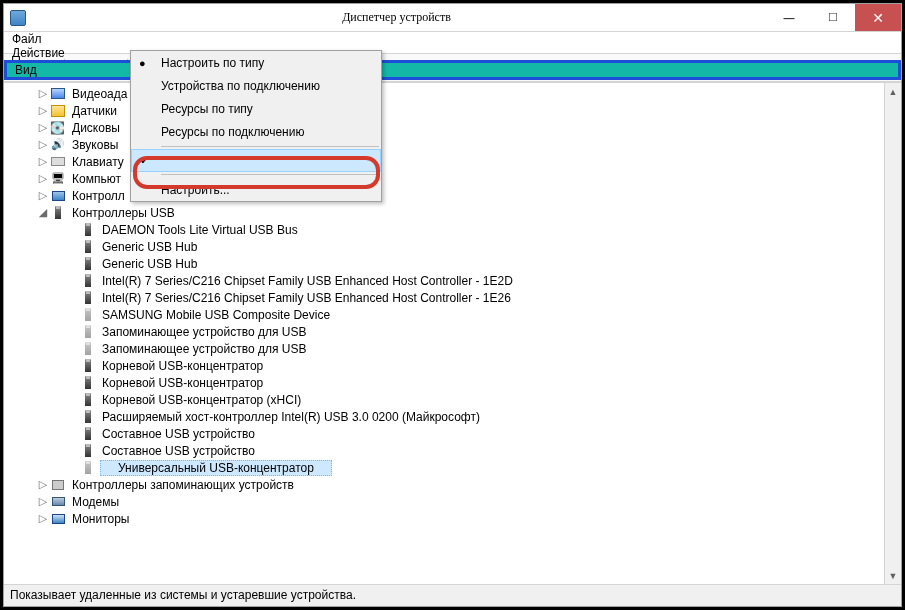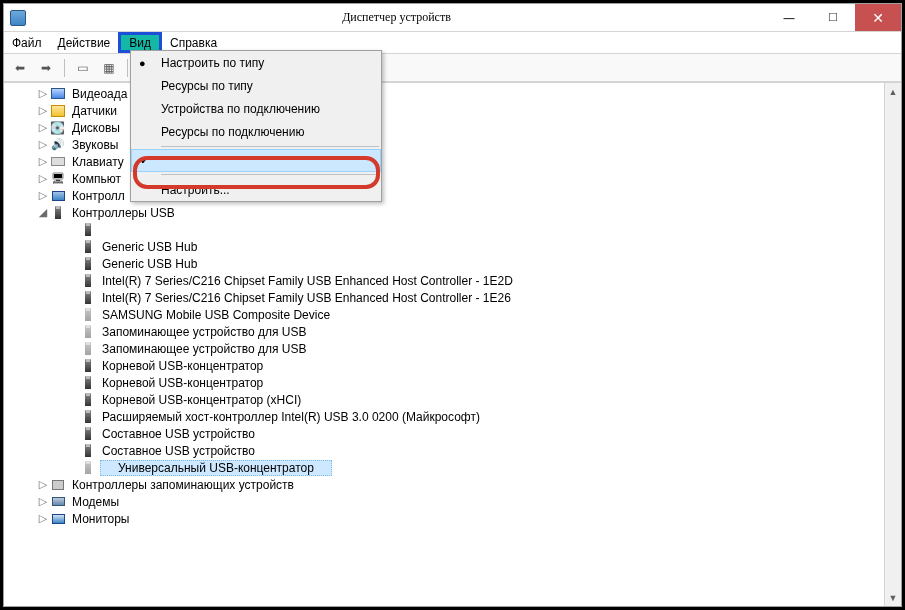--- a/index.html
+++ b/index.html
@@ -11,21 +11,21 @@
 .titlebar .sysicon { width: 16px; height: 16px; margin-left: 6px; background: linear-gradient(#6fa8dc,#3d85c6); border: 1px solid #2a5885; border-radius: 2px; }
 .titlebar .title { flex: 1; text-align: center; font-size: 12px; color: #000; font-family: Liberation Serif, serif; }
 .winbtns { display: flex; height: 100%; }
 .winbtn { width: 44px; display: flex; align-items: center; justify-content: center; font-size: 11px; color: #333; }
 .winbtn.close { background: #c75050; color: #fff; width: 46px; font-size: 14px; }
 .winbtn.close::before { content: "✕"; }
 .winbtn.min::before { content: "—"; font-weight: bold; }
 .winbtn.max::before { content: "☐"; }
 
 
-.menubar { height: 22px; display: flex; align-items: stretch; font-size: 12px; border-bottom: 1px solid #d4d4d4; background: #fff; position: relative; }
+.menubar { height: 22px; display: flex; align-items: stretch; font-size: 12px; border-bottom: 1px solid #d4d4d4; background: #fff; position: relative; flex-direction: column; }
 .menubar .mitem { padding: 0 8px; display: flex; align-items: center; cursor: default; }
 .menubar .mitem.active { background: #14b8a6; border: 3px solid #1d4ed8; }
 
 
 .toolbar { height: 28px; display: flex; align-items: center; gap: 2px; padding: 0 4px; border-bottom: 1px solid #d4d4d4; background: #f9f9f9; }
 .tbtn { width: 24px; height: 22px; border: 1px solid transparent; display: flex; align-items: center; justify-content: center; font-size: 12px; color: #555; }
 .tsep { width: 1px; height: 18px; background: #c0c0c0; margin: 0 4px; }
 
 
 .main { flex: 1; display: flex; border-top: 1px solid #d4d4d4; overflow: hidden; position: relative; }
@@ -152,20 +152,21 @@
             <span class="i-usb"></span>
           </span>
           <span class="lbl">Контроллеры USB</span>
         </div>
       <div id="usb-list">
           <div class="node c2">
             <span class="tw"></span>
             <span class="ic">
               <span class="i-usb"></span>
             </span>
+            <span class="lbl">DAEMON Tools Lite Virtual USB Bus</span>
           </div>
           <div class="node c2">
             <span class="tw"></span>
             <span class="ic">
               <span class="i-usb"></span>
             </span>
             <span class="lbl">Generic USB Hub</span>
           </div>
           <div class="node c2">
             <span class="tw"></span>
@@ -281,31 +282,32 @@
           <span class="lbl">Мониторы</span>
         </div>
     </div>
     <div class="vscroll">
       <div class="arrow">▲</div>
       <div class="track"></div>
       <div class="arrow">▼</div>
     </div>
   </div>
 
+  <div class="status">Показывает удаленные из системы и устаревшие устройства.</div>
 
   <div class="dropdown">
     <div class="dd-item">
         <span class="dd-mark">●</span>
         <span>Настроить по типу</span>
       </div>
     <div class="dd-item">
+        <span>Устройства по подключению</span>
+      </div>
+    <div class="dd-item">
         <span>Ресурсы по типу</span>
-      </div>
-    <div class="dd-item">
-        <span>Устройства по подключению</span>
       </div>
     <div class="dd-item">
         <span>Ресурсы по подключению</span>
       </div>
     <div class="dd-sep"></div>
     <div class="dd-item hl">
         <span class="dd-mark">✔</span>
       </div>
     <div class="dd-sep"></div>
     <div class="dd-item">

